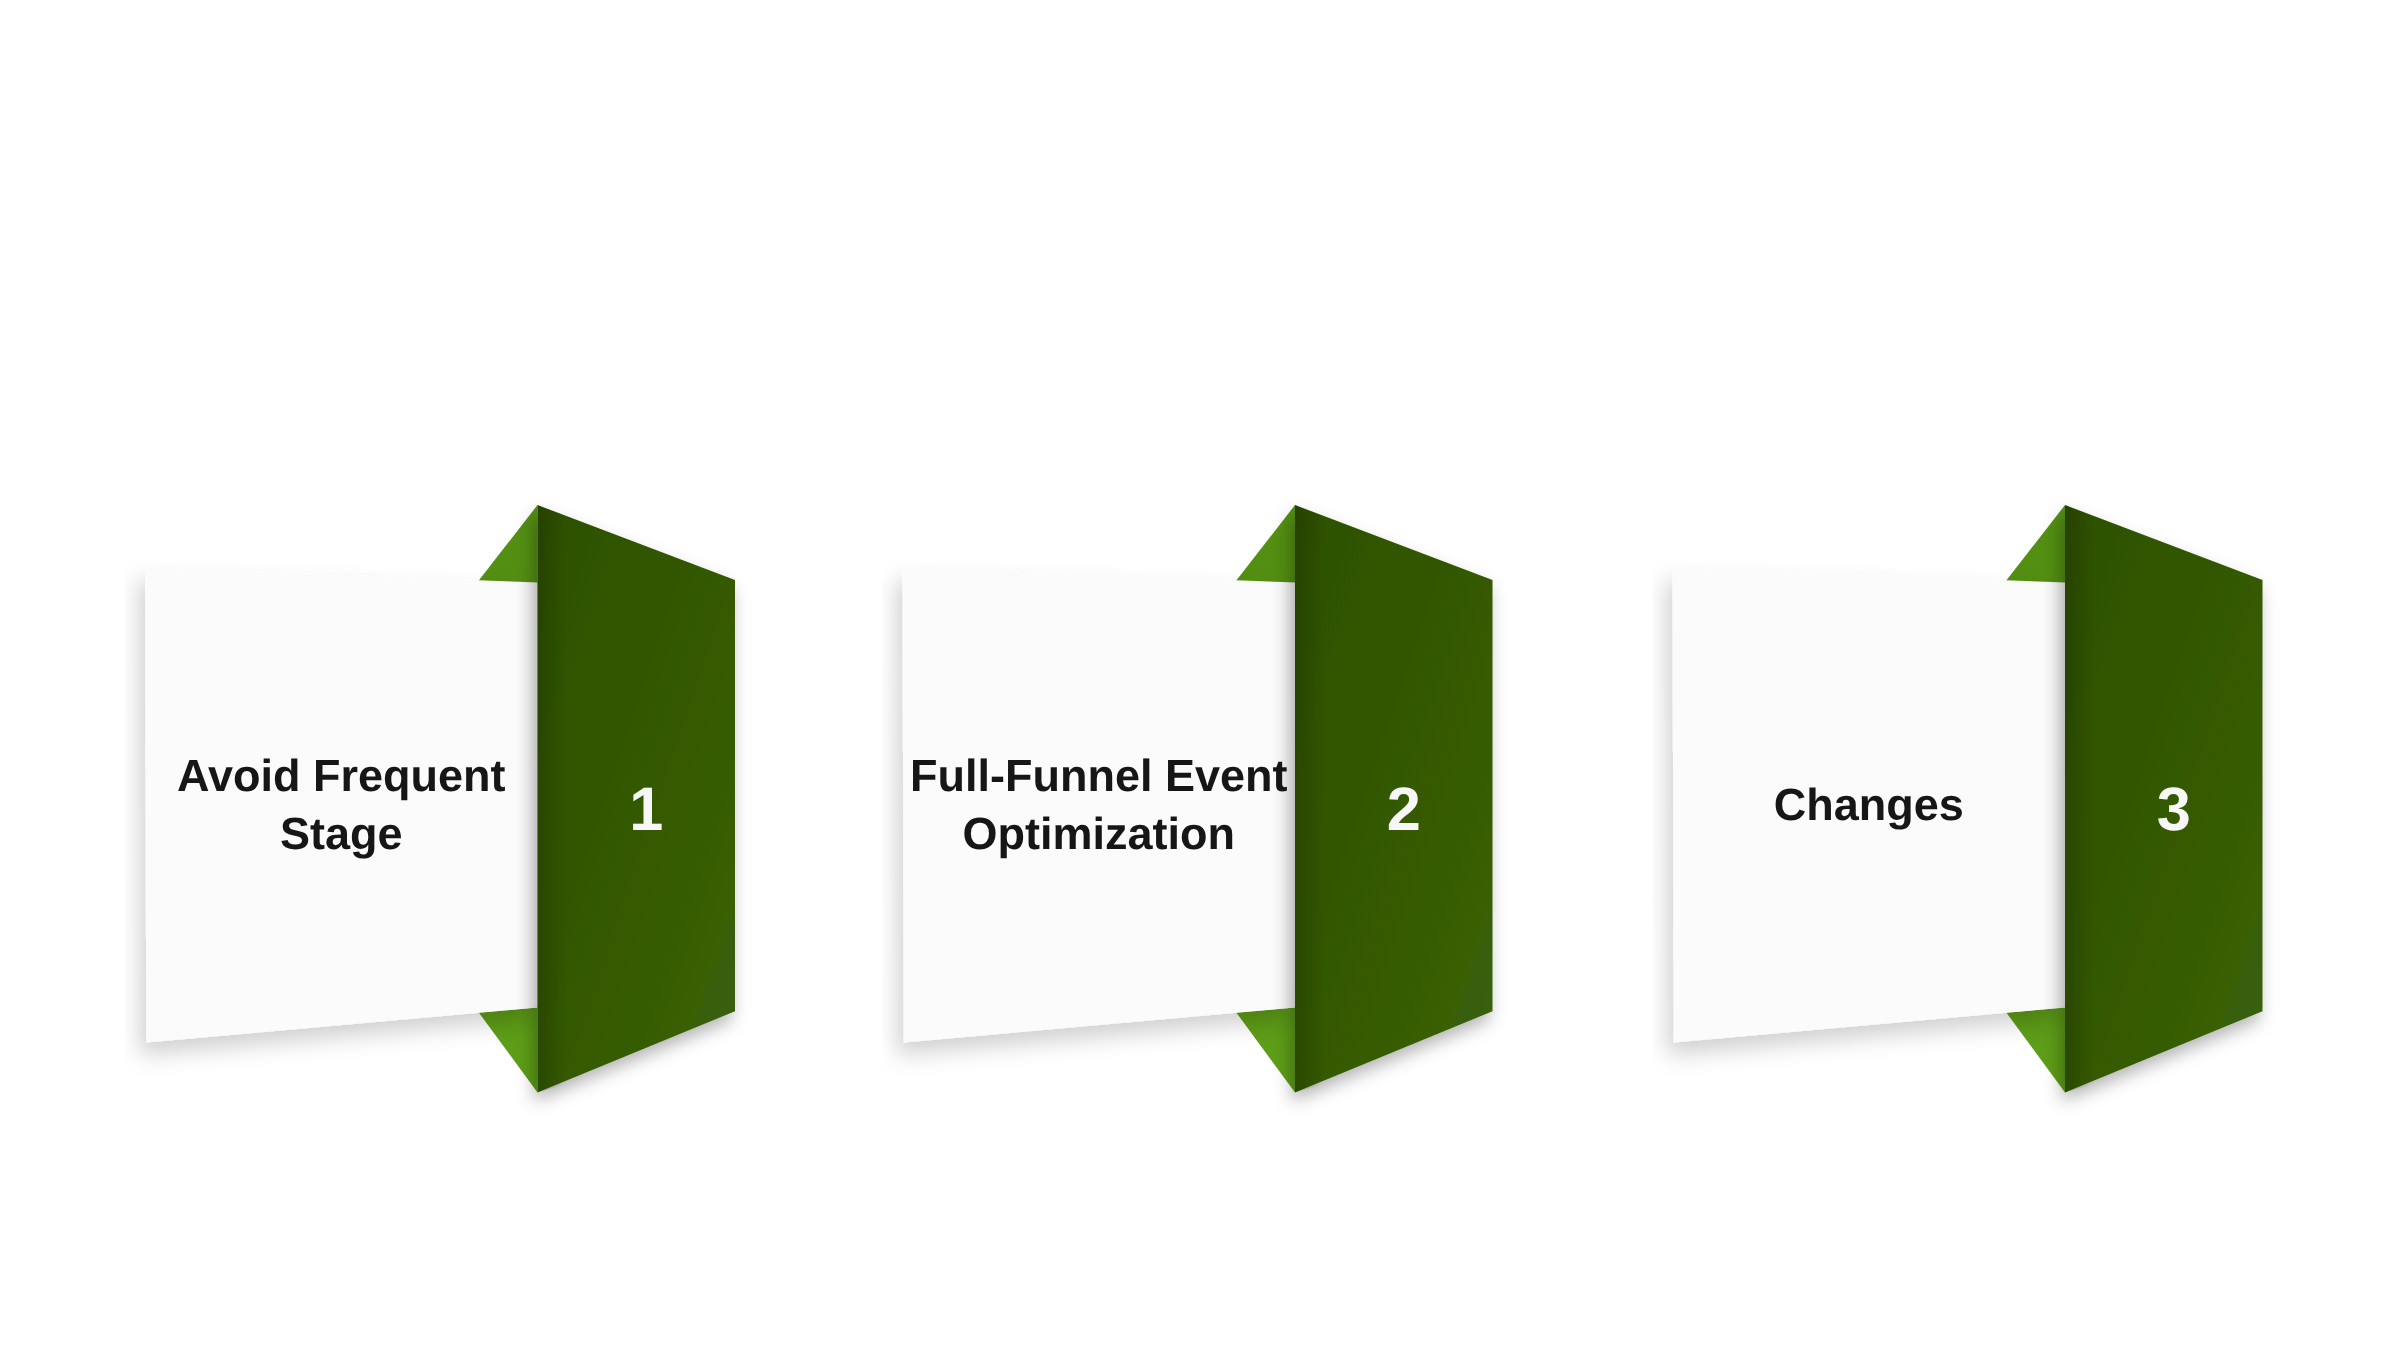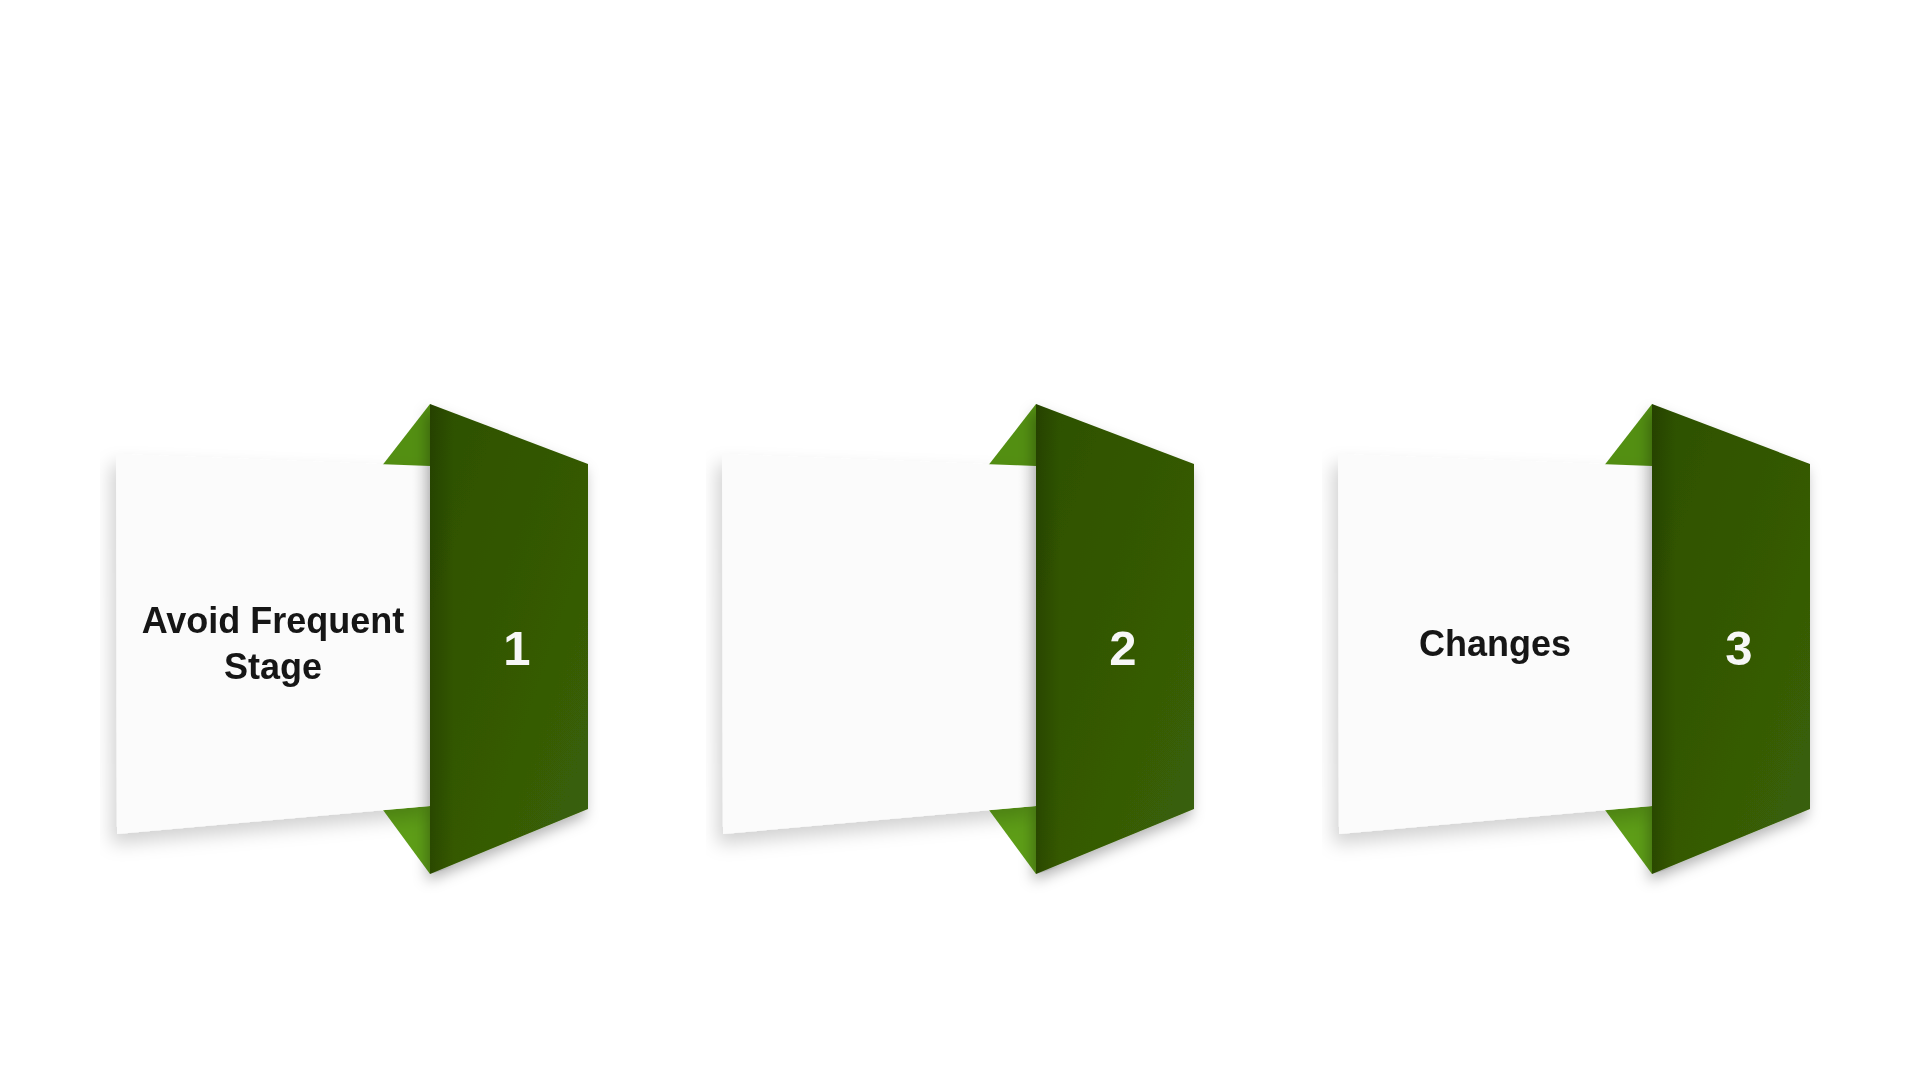--- a/index.html
+++ b/index.html
@@ -148,20 +148,24 @@
       <polygon points="330,14 281,77 330,77" fill="#538f12"></polygon>
       <g filter="url(#cardShadow2)">
         <polygon points="16,64 330,76 330,416 17,444" fill="#fbfbfb"></polygon>
       </g>
       <polygon points="312,75 330,76 330,416 312,419" fill="url(#edgeGrad2)" opacity="0.12"></polygon>
       <g filter="url(#bandShadow2)">
         <polygon points="330,14 488,74 488,419 330,484" fill="url(#bandGrad2)"></polygon>
       </g>
       <polygon points="330,14 354,24 354,477 330,484" fill="url(#creaseGrad2)" opacity="0.55"></polygon>
     </svg>
+    <div class="card-label">
+      <div>Full-Funnel Event</div>
+      <div>Optimization</div>
+    </div>
     <div class="step-number">2</div>
   </section>
 
   <section class="step step-3">
     <svg class="step-art" viewBox="0 0 500 510">
       <defs>
         <filter id="cardShadow3" x="-30%" y="-30%" width="160%" height="160%">
           <feDropShadow dx="-5" dy="10" stdDeviation="9" flood-color="#000000" flood-opacity="0.18"></feDropShadow>
         </filter>
         <filter id="bandShadow3" x="-30%" y="-30%" width="160%" height="160%">

